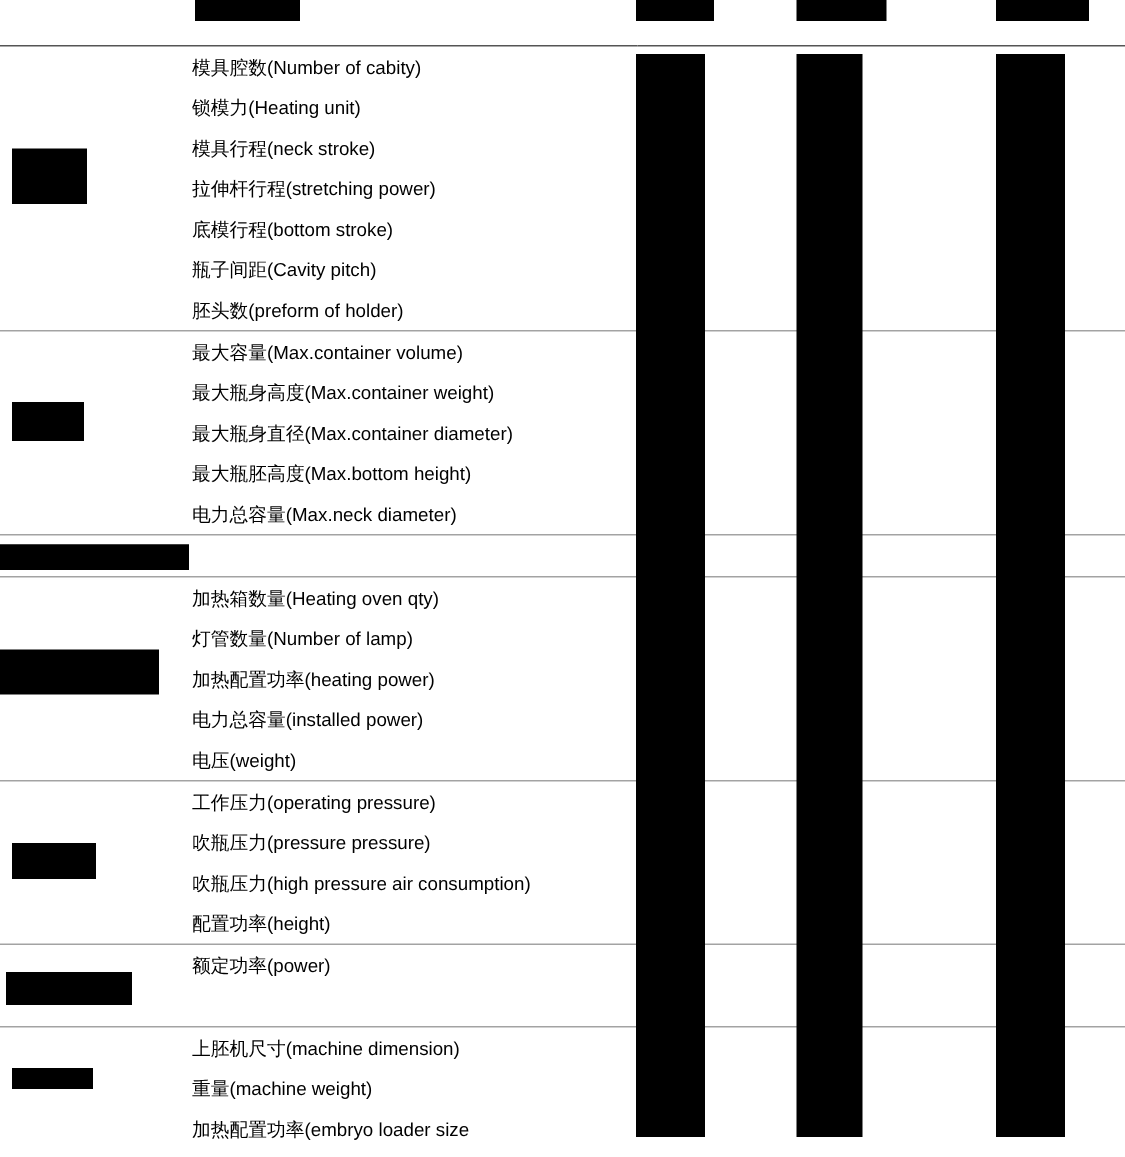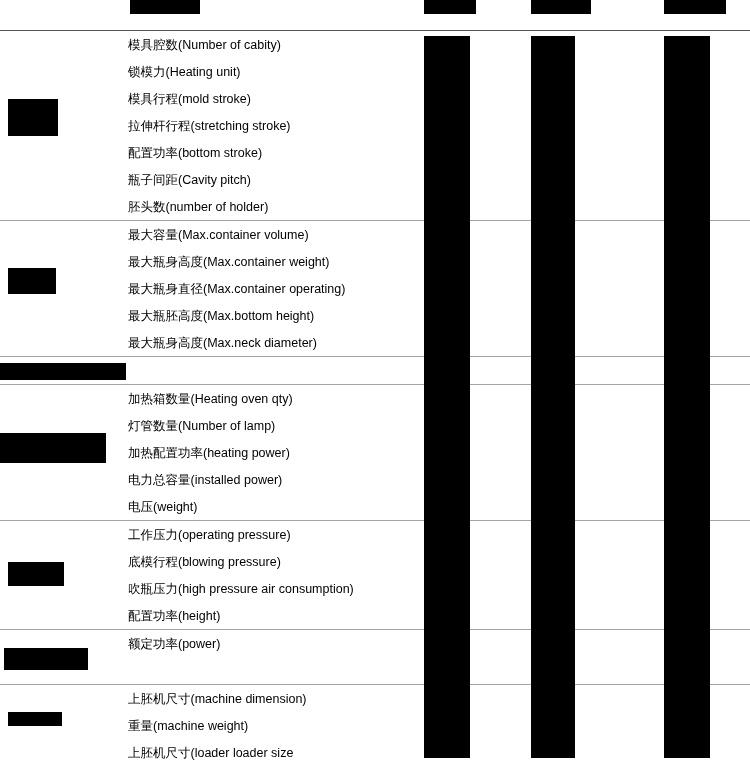--- a/index.html
+++ b/index.html
@@ -106,77 +106,77 @@
         <td class="cell-val"></td>
         <td class="cell-val"></td>
       </tr>
       <tr class="row">
         <td class="cell-item">锁模力(Heating unit)</td>
         <td class="cell-val"></td>
         <td class="cell-val"></td>
         <td class="cell-val"></td>
       </tr>
       <tr class="row">
-        <td class="cell-item">模具行程(mold stroke)</td>
-        <td class="cell-val"></td>
-        <td class="cell-val"></td>
-        <td class="cell-val"></td>
-      </tr>
-      <tr class="row">
-        <td class="cell-item">拉伸杆行程(stretching stroke)</td>
-        <td class="cell-val"></td>
-        <td class="cell-val"></td>
-        <td class="cell-val"></td>
-      </tr>
-      <tr class="row">
-        <td class="cell-item">配置功率(bottom stroke)</td>
+        <td class="cell-item">模具行程(neck stroke)</td>
+        <td class="cell-val"></td>
+        <td class="cell-val"></td>
+        <td class="cell-val"></td>
+      </tr>
+      <tr class="row">
+        <td class="cell-item">拉伸杆行程(stretching power)</td>
+        <td class="cell-val"></td>
+        <td class="cell-val"></td>
+        <td class="cell-val"></td>
+      </tr>
+      <tr class="row">
+        <td class="cell-item">底模行程(bottom stroke)</td>
         <td class="cell-val"></td>
         <td class="cell-val"></td>
         <td class="cell-val"></td>
       </tr>
       <tr class="row">
         <td class="cell-item">瓶子间距(Cavity pitch)</td>
         <td class="cell-val"></td>
         <td class="cell-val"></td>
         <td class="cell-val"></td>
       </tr>
       <tr class="row">
-        <td class="cell-item">胚头数(number of holder)</td>
+        <td class="cell-item">胚头数(preform of holder)</td>
         <td class="cell-val"></td>
         <td class="cell-val"></td>
         <td class="cell-val"></td>
       </tr>
 
       <tr class="row grp-sep">
         <td class="cell-group" rowspan="5"></td>
         <td class="cell-item">最大容量(Max.container volume)</td>
         <td class="cell-val"></td>
         <td class="cell-val"></td>
         <td class="cell-val"></td>
       </tr>
       <tr class="row">
         <td class="cell-item">最大瓶身高度(Max.container weight)</td>
         <td class="cell-val"></td>
         <td class="cell-val"></td>
         <td class="cell-val"></td>
       </tr>
       <tr class="row">
-        <td class="cell-item">最大瓶身直径(Max.container operating)</td>
+        <td class="cell-item">最大瓶身直径(Max.container diameter)</td>
         <td class="cell-val"></td>
         <td class="cell-val"></td>
         <td class="cell-val"></td>
       </tr>
       <tr class="row">
         <td class="cell-item">最大瓶胚高度(Max.bottom height)</td>
         <td class="cell-val"></td>
         <td class="cell-val"></td>
         <td class="cell-val"></td>
       </tr>
       <tr class="row">
-        <td class="cell-item">最大瓶身高度(Max.neck diameter)</td>
+        <td class="cell-item">电力总容量(Max.neck diameter)</td>
         <td class="cell-val"></td>
         <td class="cell-val"></td>
         <td class="cell-val"></td>
       </tr>
 
       <tr class="row grp-sep">
         <td class="cell-plain" colspan="2"></td>
         <td class="cell-val"></td>
         <td class="cell-val"></td>
         <td class="cell-val"></td>
@@ -215,21 +215,21 @@
       </tr>
 
       <tr class="row grp-sep">
         <td class="cell-group" rowspan="4"></td>
         <td class="cell-item">工作压力(operating pressure)</td>
         <td class="cell-val"></td>
         <td class="cell-val"></td>
         <td class="cell-val"></td>
       </tr>
       <tr class="row">
-        <td class="cell-item">底模行程(blowing pressure)</td>
+        <td class="cell-item">吹瓶压力(pressure pressure)</td>
         <td class="cell-val"></td>
         <td class="cell-val"></td>
         <td class="cell-val"></td>
       </tr>
       <tr class="row">
         <td class="cell-item">吹瓶压力(high pressure air consumption)</td>
         <td class="cell-val"></td>
         <td class="cell-val"></td>
         <td class="cell-val"></td>
       </tr>
@@ -261,21 +261,21 @@
         <td class="cell-val"></td>
         <td class="cell-val"></td>
       </tr>
       <tr class="row">
         <td class="cell-item">重量(machine weight)</td>
         <td class="cell-val"></td>
         <td class="cell-val"></td>
         <td class="cell-val"></td>
       </tr>
       <tr class="row">
-        <td class="cell-item">上胚机尺寸(loader loader size</td>
+        <td class="cell-item">加热配置功率(embryo loader size</td>
         <td class="cell-val"></td>
         <td class="cell-val"></td>
         <td class="cell-val"></td>
       </tr>
     </tbody>
   </table>
 
   <div class="blk" style="left:130px; top:0px; width:70px; height:14px;"></div>
   <div class="blk" style="left:424px; top:0px; width:52px; height:14px;"></div>
   <div class="blk" style="left:531px; top:0px; width:60px; height:14px;"></div>

